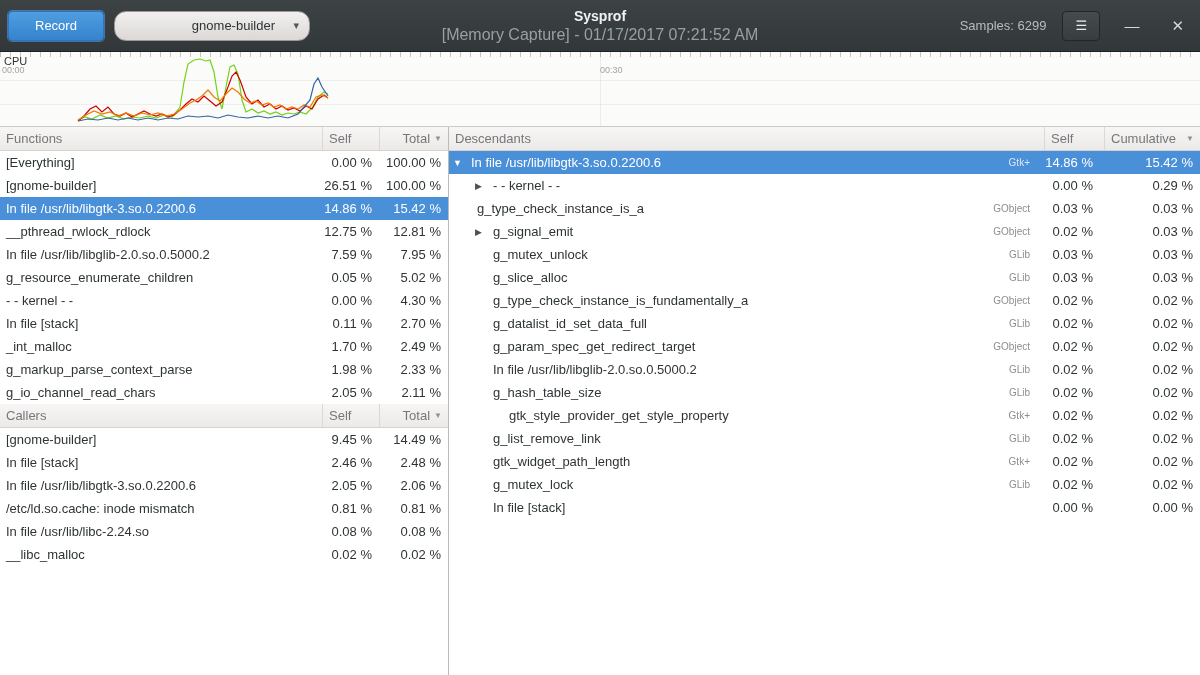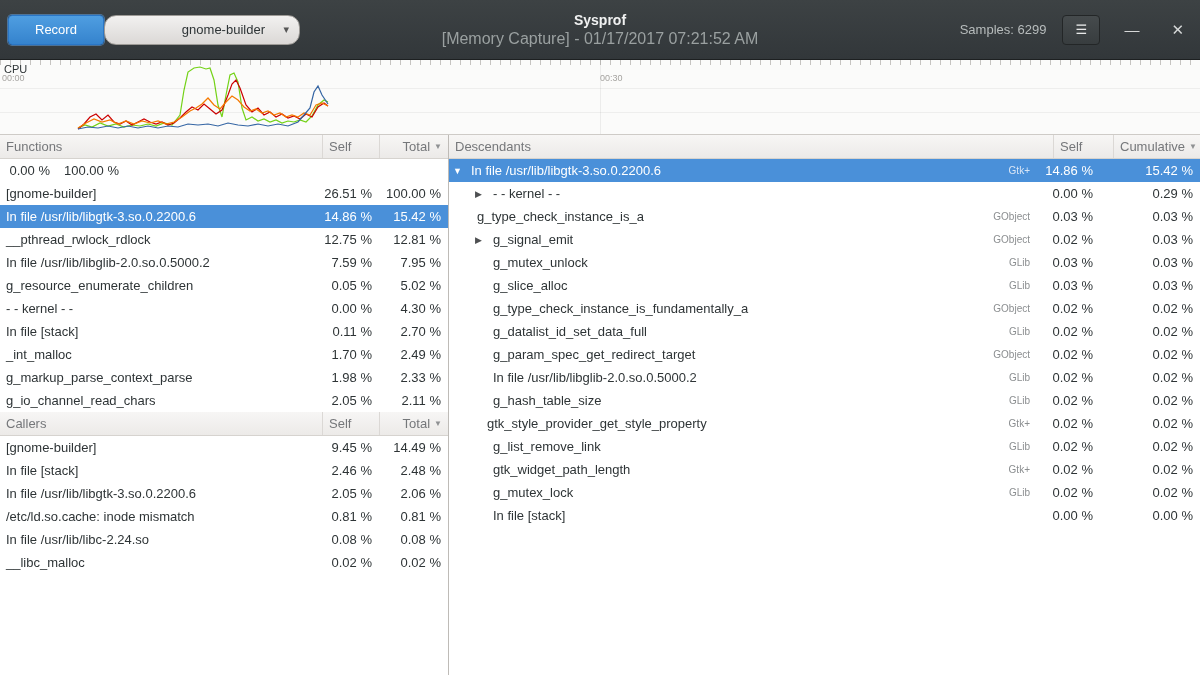--- a/index.html
+++ b/index.html
@@ -1,20 +1,20 @@
 <!DOCTYPE html>
 <html><head>
 <meta charset="utf-8">
 <style>
   * { margin:0; padding:0; box-sizing:border-box; }
   html,body { width:1200px; height:675px; overflow:hidden; }
   body { font-family:"Liberation Sans","DejaVu Sans",sans-serif; font-size:13px; color:#2e3436; background:#fff; }
 
   
-  .headerbar { height:60px; display:flex; align-items:center; padding:0 8px;
+  .headerbar { height:52px; display:flex; align-items:center; gap:10px; padding:0 8px;
     background:linear-gradient(to bottom,#3d4244,#32373a); border-bottom:1px solid #1d2021; position:relative; }
   .record-btn { height:30px; padding:0 26px; font-size:13px; color:#fff; font-family:inherit;
     background:linear-gradient(to bottom,#4f9ee1,#3583cd); border:1px solid #2a76c6; border-radius:4px;
     box-shadow:0 0 0 1px rgba(95,160,225,.55); cursor:pointer; }
   .proc-btn { height:30px; width:196px; position:relative; display:flex; align-items:center; justify-content:center;
     font-size:13px; color:#2e3436; font-family:inherit;
     background:linear-gradient(to bottom,#f2f1f0,#dbd8d6); border:1px solid #9d9a96; border-radius:12px; cursor:pointer;padding-left:43px; }
   .proc-arrow { position:absolute; right:10px; color:#565656; font-size:11px; }
   .title-box { position:absolute; left:50%; top:50%; transform:translate(-50%,-50%); text-align:center; line-height:1.3; }
   .title { font-size:14px; font-weight:bold; color:#f0f1f1; }
@@ -51,21 +51,21 @@
   .th-total { width:69px; justify-content:flex-end; }
   .sort-arrow { font-size:8px; color:#8f9193; margin-left:4px; }
 
   .trow { display:flex; height:23px; flex:none; align-items:center; }
   .r-name { flex:1; padding-left:6px; white-space:nowrap; overflow:hidden; }
   .r-self { width:57px; flex:none; text-align:right; padding-right:7px; }
   .r-total { width:69px; flex:none; text-align:right; padding-right:7px; }
   .sel { background:#4a90d9; color:#fff; }
 
   .dh-self { width:60px; }
-  .dh-cum { width:87px; justify-content:space-between; }
+  .dh-cum { width:96px; justify-content:space-between; }
   .d-row { display:flex; height:23px; flex:none; align-items:center; }
   .d-tree { flex:1; display:flex; align-items:center; white-space:nowrap; overflow:hidden; }
   .d-exp { width:18px; flex:none; font-size:9px; color:#4e5052; }
   .sel .d-exp { color:#fff; }
   .d-badge { flex:none; font-size:10px; color:#8b8e90; padding-right:10px; }
   .sel .d-badge { color:#d9e6f6; }
   .d-self { width:60px; flex:none; text-align:right; padding-right:7px; }
   .d-cum { width:100px; flex:none; text-align:right; padding-right:7px; }
 </style>
 </head>
@@ -115,20 +115,21 @@
       <div class="thead">
         <span class="th th-name">Functions</span>
         <span class="th th-self th-sep">Self</span>
         <span class="th th-total th-sep">
           <span>Total</span>
           <span class="sort-arrow">▼</span>
         </span>
       </div>
       <div id="functions-rows">
           <div class="trow">
+            <span class="r-name">[Everything]</span>
             <span class="r-self">0.00 %</span>
             <span class="r-total">100.00 %</span>
           </div>
           <div class="trow">
             <span class="r-name">[gnome-builder]</span>
             <span class="r-self">26.51 %</span>
             <span class="r-total">100.00 %</span>
           </div>
           <div class="trow sel">
             <span class="r-name">In file /usr/lib/libgtk-3.so.0.2200.6</span>
@@ -322,21 +323,21 @@
           <div class="d-row">
             <span class="d-tree" style="padding-left: 26px;">
               <span class="d-exp"></span>
               <span>g_hash_table_size</span>
             </span>
             <span class="d-badge">GLib</span>
             <span class="d-self">0.02 %</span>
             <span class="d-cum">0.02 %</span>
           </div>
           <div class="d-row">
-            <span class="d-tree" style="padding-left: 20px;">
+            <span class="d-tree" style="padding-left: 42px;">
               <span class="d-exp"></span>
               <span>gtk_style_provider_get_style_property</span>
             </span>
             <span class="d-badge">Gtk+</span>
             <span class="d-self">0.02 %</span>
             <span class="d-cum">0.02 %</span>
           </div>
           <div class="d-row">
             <span class="d-tree" style="padding-left: 26px;">
               <span class="d-exp"></span>

